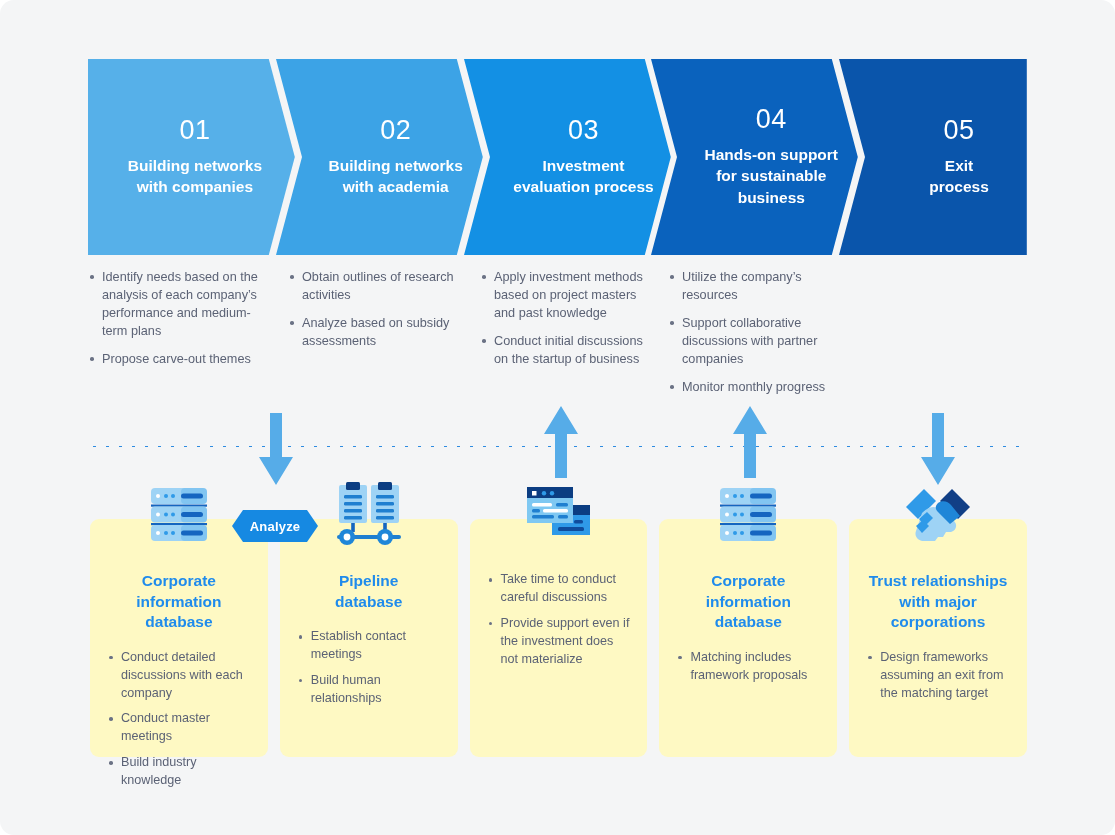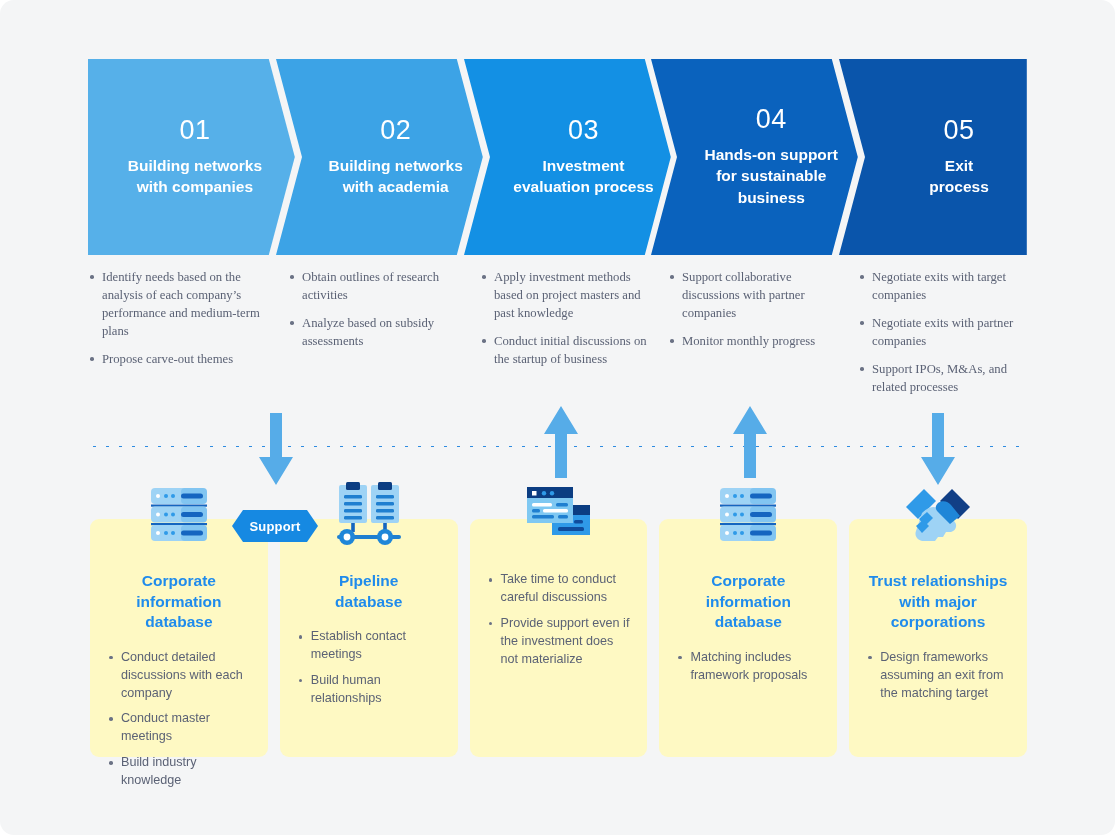--- a/index.html
+++ b/index.html
@@ -57,21 +57,20 @@
   .chev-inner { position: relative; z-index: 2; padding: 0 10px; }
 
   
   #bullet-row {
     position: absolute;
     left: 88px;
     top: 268px;
     width: 945px;
     height: 130px;
     display: flex;
-    font-family: Liberation Serif, serif;
   }
   .bcol {
     box-sizing: border-box;
     padding-right: 16px;
   }
   .blist { margin: 0; padding: 0; list-style: none; }
   .blist li {
     position: relative;
     padding-left: 14px;
     margin-bottom: 10px;
@@ -251,29 +250,23 @@
         </ul>
       </div>
       <div class="bcol" style="width: 188px; margin-left: 0px;">
         <ul class="blist">
           <li>Apply investment methods based on project masters and past knowledge</li>
           <li>Conduct initial discussions on the startup of business</li>
         </ul>
       </div>
       <div class="bcol" style="width: 190px; margin-left: 0px;">
         <ul class="blist">
+          <li>Utilize the company’s resources</li>
           <li>Support collaborative discussions with partner companies</li>
           <li>Monitor monthly progress</li>
-        </ul>
-      </div>
-      <div class="bcol" style="width: 175px; margin-left: 0px;">
-        <ul class="blist">
-          <li>Negotiate exits with target companies</li>
-          <li>Negotiate exits with partner companies</li>
-          <li>Support IPOs, M&amp;As, and related processes</li>
         </ul>
       </div>
     </div>
 
   <div id="dotline"></div>
 
   <div id="arrows-layer">
       <div class="arrow" style="left: 259px; top: 413px;">
         <svg width="34" height="72" viewBox="0 0 34 72">
           <path d="M11,0 L23,0 L23,44 L34,44 L17,72 L0,44 L11,44 Z" fill="#56ace8"></path>
@@ -434,16 +427,16 @@
 with major
 corporations</div>
         <ul class="blist">
           <li>Design frameworks assuming an exit from the matching target</li>
         </ul>
       </div>
     </div>
 
   <div id="matching-badge">
     <div class="mb-shape"></div>
-    <div class="mb-label">Support</div>
+    <div class="mb-label">Analyze</div>
   </div>
 
 </div>
 
 </body></html>

